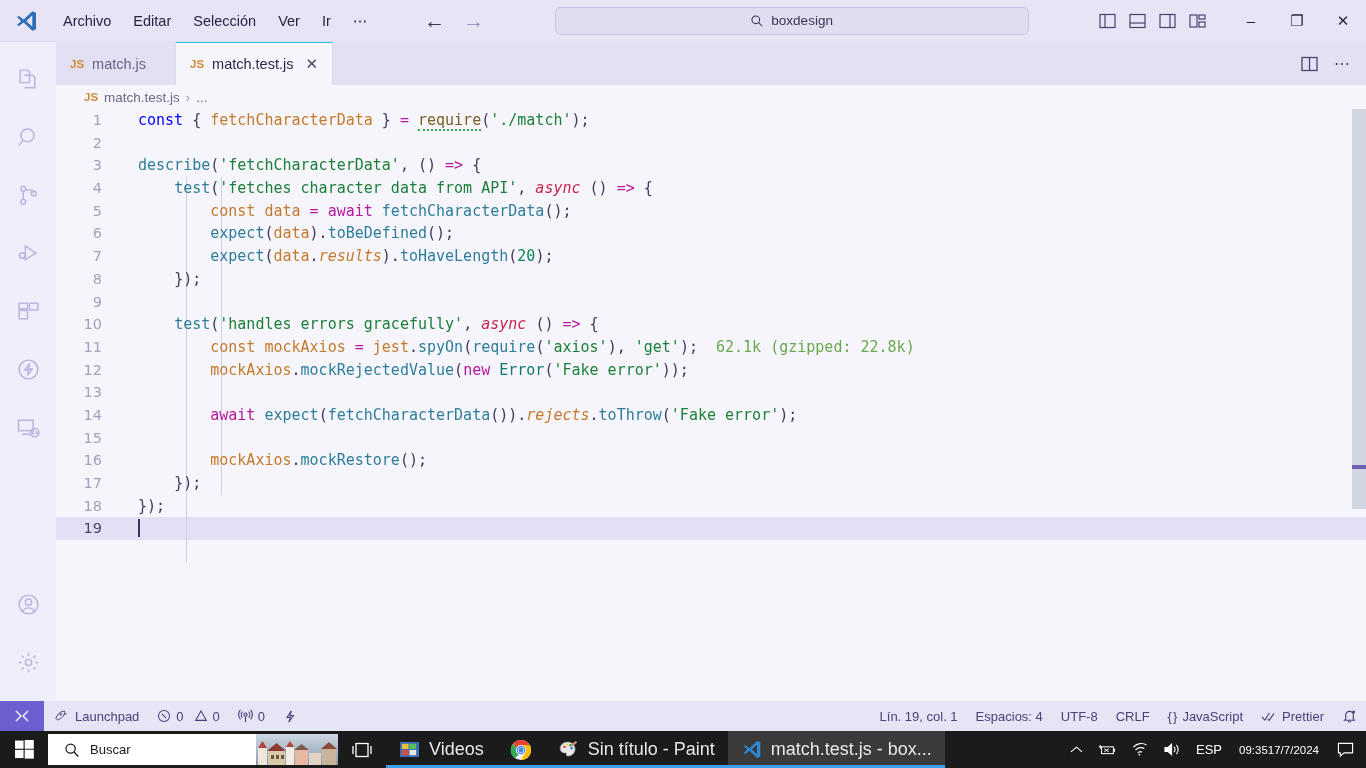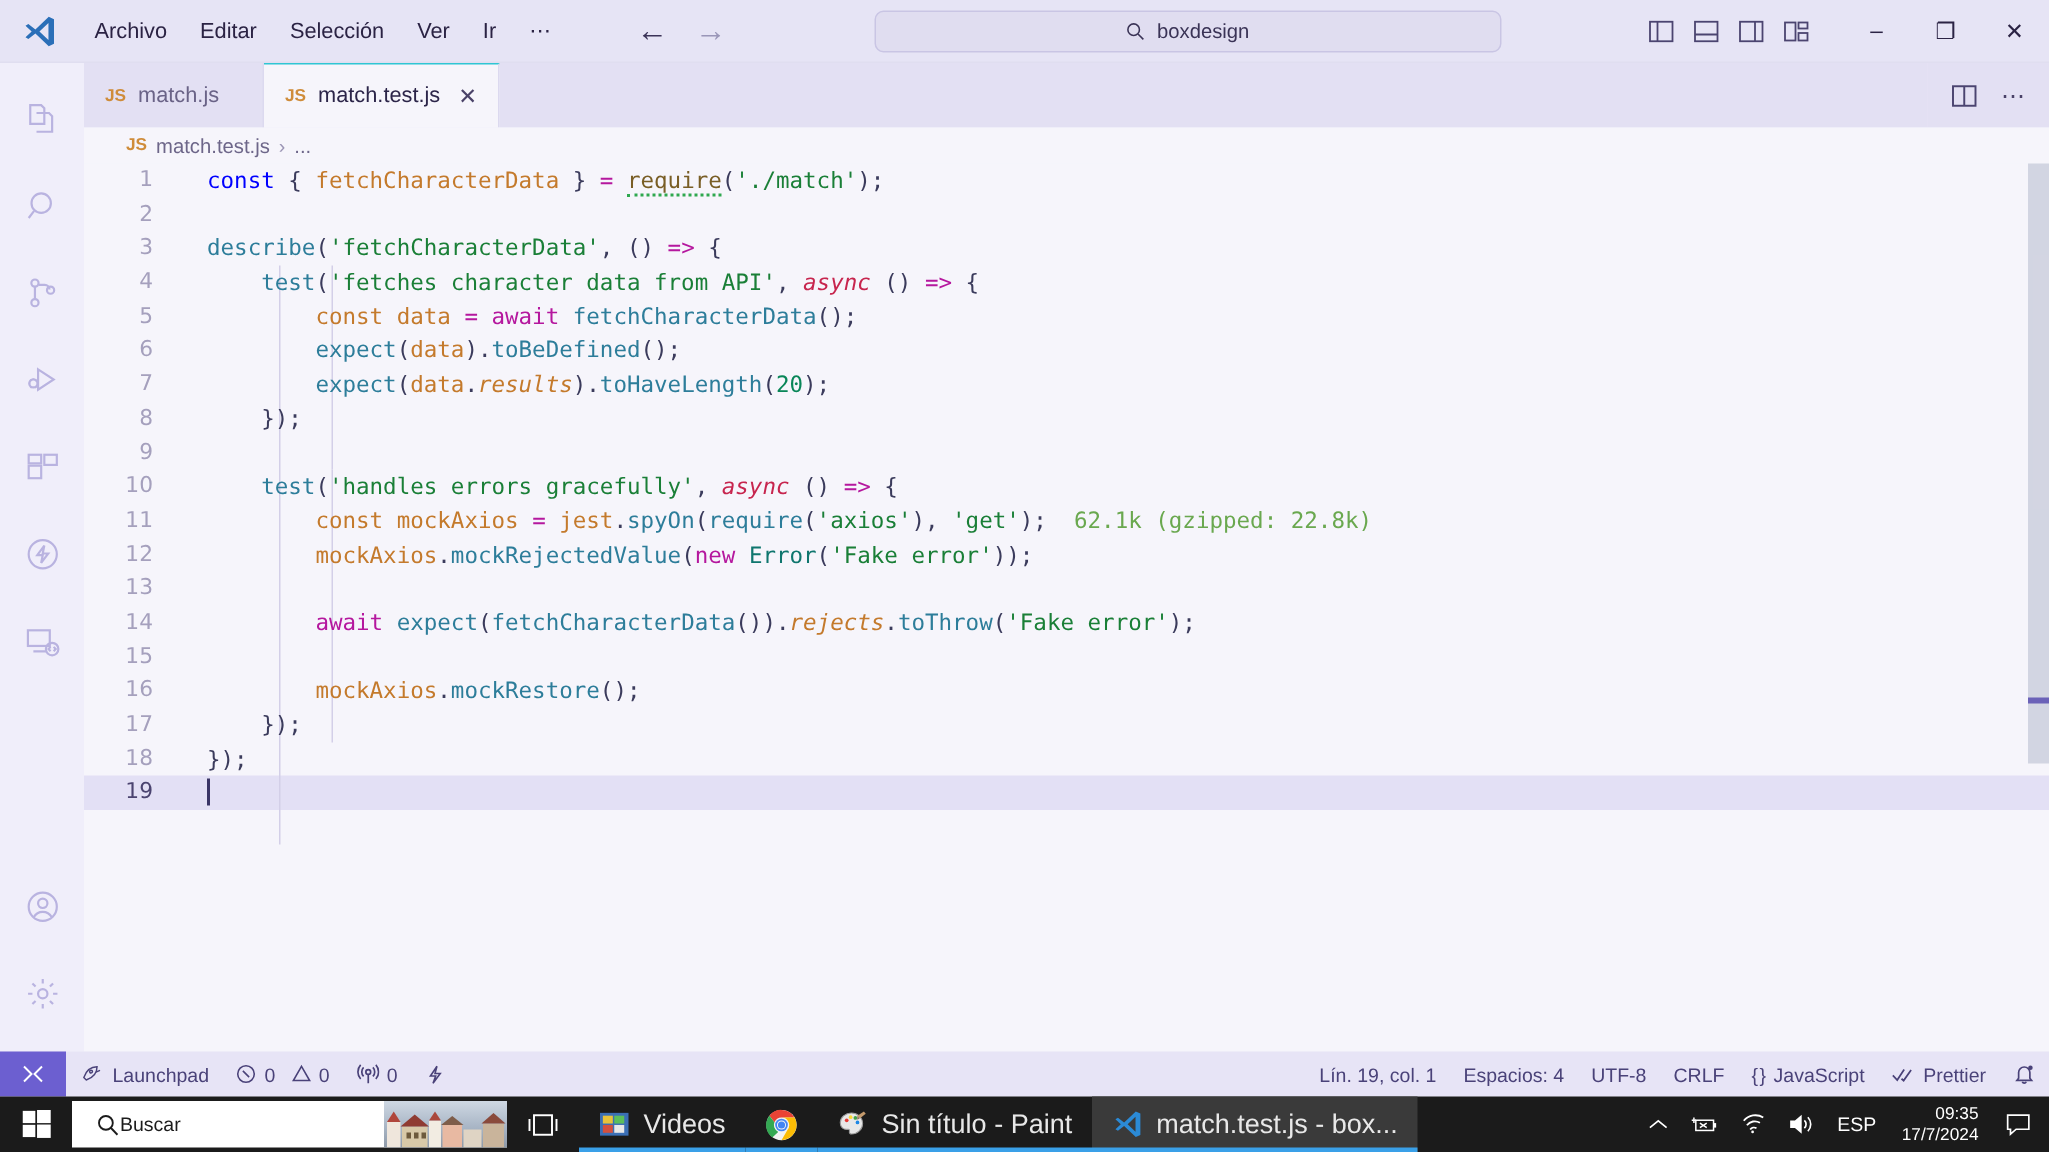--- a/index.html
+++ b/index.html
@@ -22,21 +22,21 @@
   .menu { display: flex; align-items: flex-end; gap: 0; }
   .menu-item {
     font-size: 14.5px; color: #2b2344; padding: 4px 11px;
     white-space: nowrap; cursor: default; border-radius: 3px;
   }
   .nav-arrows { display: flex; align-items: center; gap: 18px; margin-left: 46px; }
   .arrow { font-size: 21px; line-height: 1; color: #3b3358; }
   .arrow.fwd { color: #9a96b8; }
   .search-wrap { flex: 1; display: flex; justify-content: center; }
   .qsearch {
-    width: 418px; height: 28px; background: #e0ddf0;
+    width: 474px; height: 28px; background: #e0ddf0;
     border: 1px solid #c9c5e4; border-radius: 6px;
     display: flex; align-items: center; justify-content: center; gap: 7px;
     font-size: 13.5px; color: #3a3356;
   }
   .win-ctrls { display: flex; align-items: center; }
   .layout-icons { display: flex; align-items: center; gap: 13px; margin-right: 22px; }
   .wbtn {
     width: 46px; height: 42px; display: flex; align-items: center; justify-content: center;
     color: #2b2344; font-size: 15px;
   }
@@ -160,21 +160,21 @@
   
   .taskbar {
     position: absolute; top: 731px; left: 0; width: 1366px; height: 37px;
     background: #1b1b1b; display: flex; align-items: center;
   }
   .start-btn {
     width: 48px; height: 37px; display: flex; align-items: center; justify-content: center;
   }
   .tb-search {
     width: 290px; height: 31px; background: #ffffff;
-    display: flex; align-items: center; padding-left: 16px;
+    display: flex; align-items: center; gap: 10px; padding-left: 16px;
     font-size: 13px; color: #1b1b1b; position: relative; overflow: hidden;
   }
   .tb-search-img {
     position: absolute; right: 0; top: 0; width: 82px; height: 31px;
     background: linear-gradient(180deg,#cfd8e3 0%,#a9b6c6 55%,#8f9aa8 100%);
   }
   .house {
     position: absolute; bottom: 0; width: 100%; height: 26px;
   }
   .tb-btn {
@@ -188,21 +188,21 @@
     background: #3aa0e8;
   }
   .tray {
     margin-left: auto; display: flex; align-items: center; gap: 0;
     color: #ffffff; height: 37px;
   }
   .tray-ico {
     padding: 0 7px; height: 37px; display: flex; align-items: center; font-size: 13px;
   }
   .clock {
-    display: flex; flex-direction: column; align-items: flex-end; justify-content: center;
+    display: flex; flex-direction: row; align-items: center; justify-content: center;
     font-size: 11.5px; line-height: 14px; color: #fff; padding: 0 10px; height: 37px;
   }
   .notif { padding: 0 12px 0 8px; color: #fff; font-size: 14px; }
   svg { display: block; }
 </style>
 </head>
 <body>
 
 <div class="app">
 

